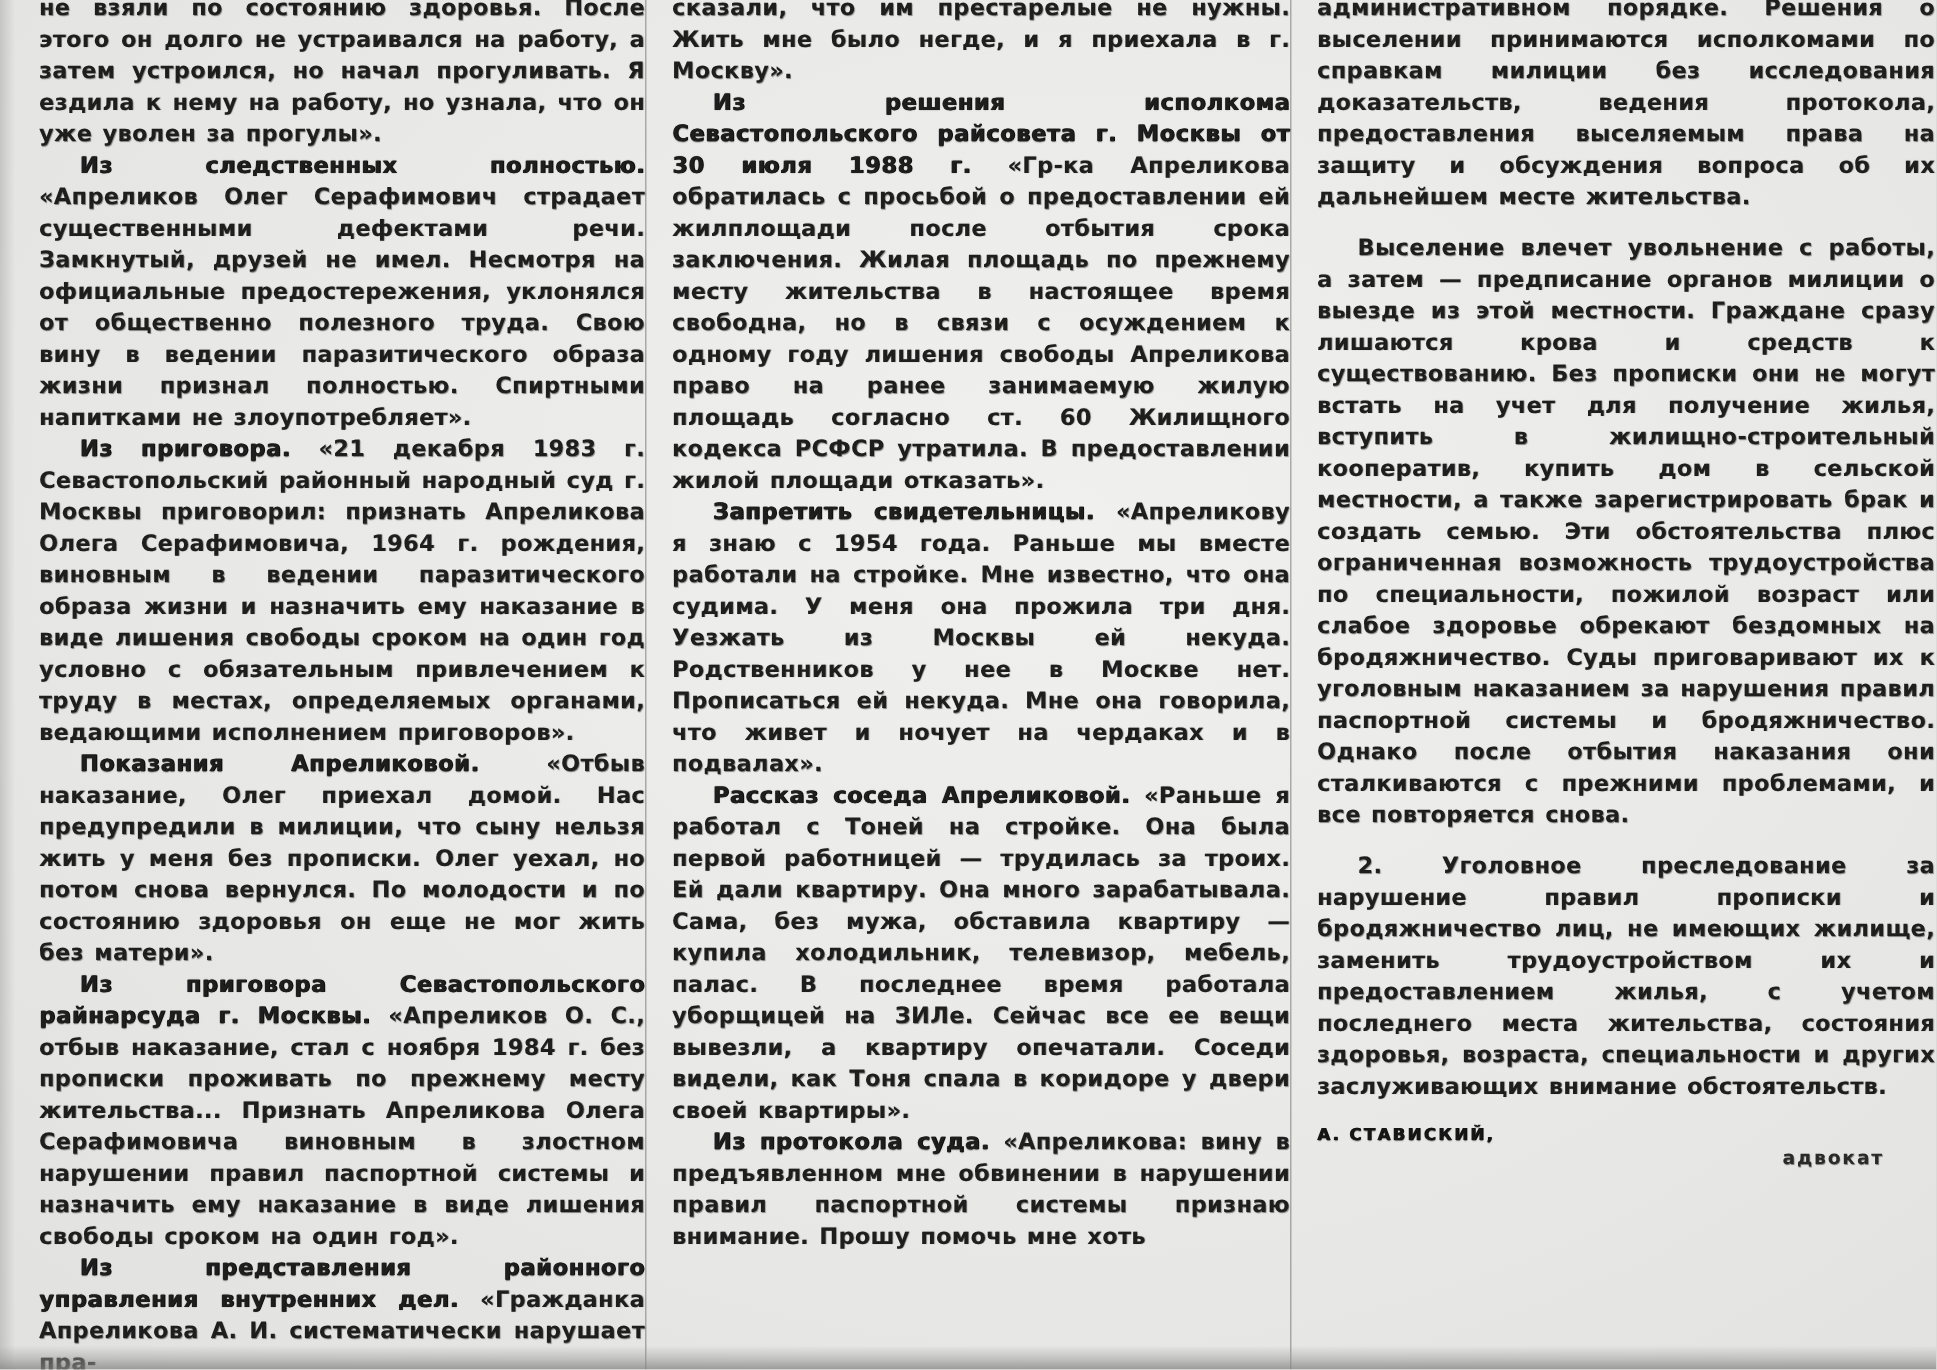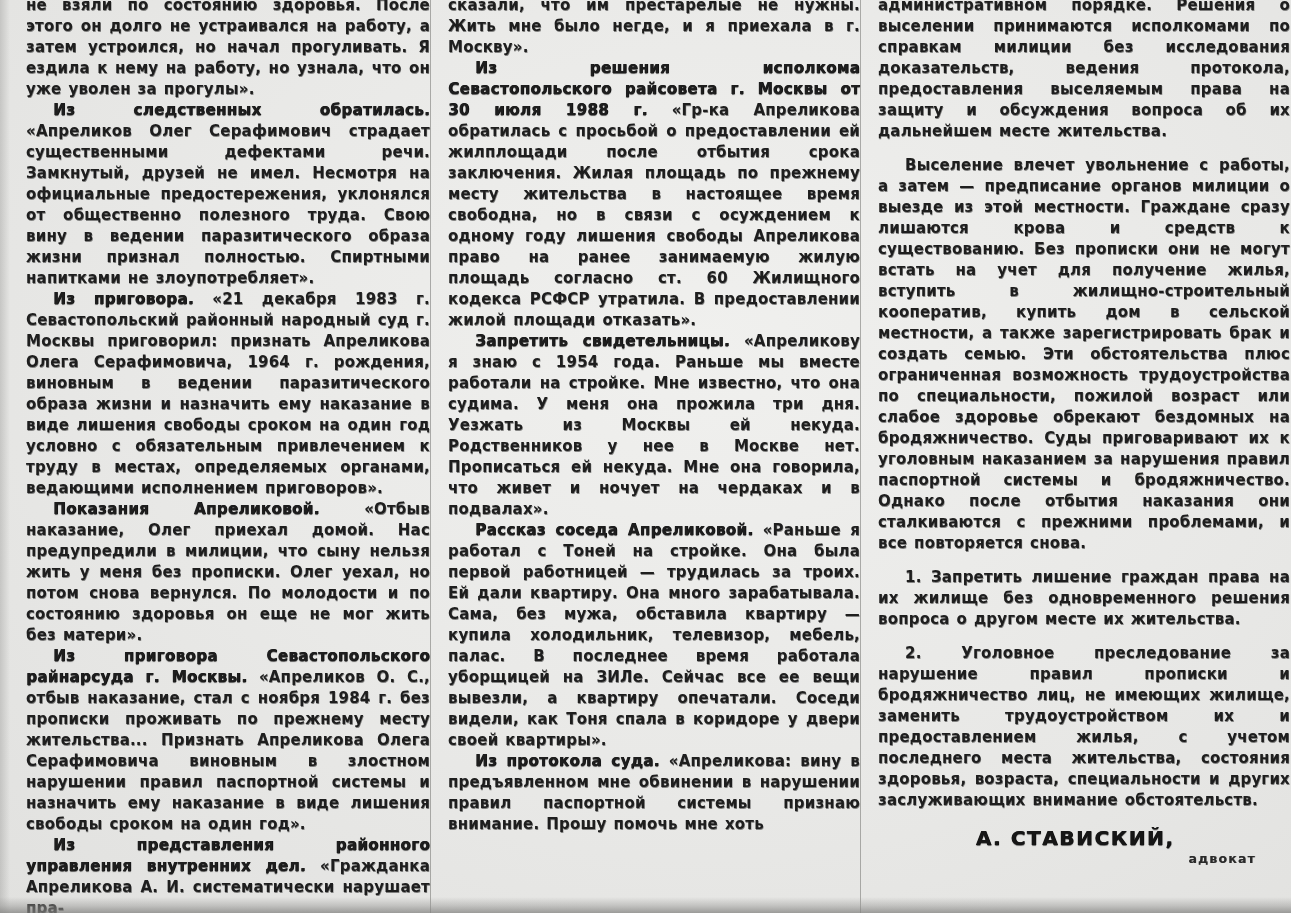--- a/index.html
+++ b/index.html
@@ -20,22 +20,22 @@
     letter-spacing:0.2px;word-spacing:1.5px;
     text-shadow:0.5px 0.5px 0.6px rgba(25,25,25,0.5);
   }
   .p-noindent{text-indent:0 !important;}
   .p-gap{margin-top:13px !important;}
   .lead{
     text-shadow:0.7px 0 0.4px #101010, 0.4px 0.5px 0.8px rgba(0,0,0,0.6);
     letter-spacing:0.4px;
   }
   .sig-name{
-    margin-top:15px;text-align:center;padding-right:18px;
-    font-size:20px;font-weight:700;letter-spacing:1.6px;color:#161616;
+    margin-top:15px;text-align:left;padding-right:18px;
+    font-size:11px;font-weight:700;letter-spacing:1.6px;color:#161616;
     text-shadow:0.7px 0 0.4px #101010, 0.5px 0.5px 0.8px rgba(0,0,0,0.55);
   }
   .sig-role{
     text-align:right;padding-right:34px;margin-top:1px;
     font-size:12.5px;font-weight:700;letter-spacing:1.2px;color:#2a2a2a;
     text-shadow:0.4px 0.4px 0.5px rgba(30,30,30,0.5);
   }
   .bottom-shade{
     position:absolute;left:0;right:0;bottom:0;height:16px;
     background:linear-gradient(to bottom, rgba(160,160,158,0) 0%, rgba(150,150,148,0.45) 55%, rgba(130,130,128,0.75) 100%);
@@ -46,36 +46,35 @@
   }
 </style>
 </head>
 <body>
 
 <div class="page">
   <div class="edge-smudge"></div>
   <div class="columns" id="columns">
       <div class="col">
         <p class="p-noindent "><span>не взяли по состоянию здоровья. После этого он долго не устраивался на работу, а затем устроился, но начал прогуливать. Я ездила к нему на работу, но узнала, что он уже уволен за прогулы».</span></p>
-        <p class=""><span class="lead">Из следственных обратилась.</span> <span>«Апреликов Олег Серафимович страдает существенными дефектами речи. Замкнутый, друзей не имел. Несмотря на официальные предостережения, уклонялся от общественно полезного труда. Свою вину в ведении паразитического образа жизни признал полностью. Спиртными напитками не злоупотребляет».</span></p>
+        <p class=""><span class="lead">Из следственных полностью.</span> <span>«Апреликов Олег Серафимович страдает существенными дефектами речи. Замкнутый, друзей не имел. Несмотря на официальные предостережения, уклонялся от общественно полезного труда. Свою вину в ведении паразитического образа жизни признал полностью. Спиртными напитками не злоупотребляет».</span></p>
         <p class=""><span class="lead">Из приговора.</span> <span>«21 декабря 1983 г. Севастопольский районный народный суд г. Москвы приговорил: признать Апреликова Олега Серафимовича, 1964 г. рождения, виновным в ведении паразитического образа жизни и назначить ему наказание в виде лишения свободы сроком на один год условно с обязательным привлечением к труду в местах, определяемых органами, ведающими исполнением приговоров».</span></p>
         <p class=""><span class="lead">Показания Апреликовой.</span> <span>«Отбыв наказание, Олег приехал домой. Нас предупредили в милиции, что сыну нельзя жить у меня без прописки. Олег уехал, но потом снова вернулся. По молодости и по состоянию здоровья он еще не мог жить без матери».</span></p>
         <p class=""><span class="lead">Из приговора Севастопольского райнарсуда г. Москвы.</span> <span>«Апреликов О. С., отбыв наказание, стал с ноября 1984 г. без прописки проживать по прежнему месту жительства... Признать Апреликова Олега Серафимовича виновным в злостном нарушении правил паспортной системы и назначить ему наказание в виде лишения свободы сроком на один год».</span></p>
         <p class=""><span class="lead">Из представления районного управления внутренних дел.</span> <span>«Гражданка Апреликова А. И. систематически нарушает пра-</span></p>
       </div>
       <div class="col">
         <p class="p-noindent "><span>сказали, что им престарелые не нужны. Жить мне было негде, и я приехала в г. Москву».</span></p>
         <p class=""><span class="lead">Из решения исполкома Севастопольского райсовета г. Москвы от 30 июля 1988 г.</span> <span>«Гр-ка Апреликова обратилась с просьбой о предоставлении ей жилплощади после отбытия срока заключения. Жилая площадь по прежнему месту жительства в настоящее время свободна, но в связи с осуждением к одному году лишения свободы Апреликова право на ранее занимаемую жилую площадь согласно ст. 60 Жилищного кодекса РСФСР утратила. В предоставлении жилой площади отказать».</span></p>
         <p class=""><span class="lead">Запретить свидетельницы.</span> <span>«Апреликову я знаю с 1954 года. Раньше мы вместе работали на стройке. Мне известно, что она судима. У меня она прожила три дня. Уезжать из Москвы ей некуда. Родственников у нее в Москве нет. Прописаться ей некуда. Мне она говорила, что живет и ночует на чердаках и в подвалах».</span></p>
         <p class=""><span class="lead">Рассказ соседа Апреликовой.</span> <span>«Раньше я работал с Тоней на стройке. Она была первой работницей — трудилась за троих. Ей дали квартиру. Она много зарабатывала. Сама, без мужа, обставила квартиру — купила холодильник, телевизор, мебель, палас. В последнее время работала уборщицей на ЗИЛе. Сейчас все ее вещи вывезли, а квартиру опечатали. Соседи видели, как Тоня спала в коридоре у двери своей квартиры».</span></p>
         <p class=""><span class="lead">Из протокола суда.</span> <span>«Апреликова: вину в предъявленном мне обвинении в нарушении правил паспортной системы признаю внимание. Прошу помочь мне хоть</span></p>
       </div>
       <div class="col">
         <p class="p-noindent "><span>административном порядке. Решения о выселении принимаются исполкомами по справкам милиции без исследования доказательств, ведения протокола, предоставления выселяемым права на защиту и обсуждения вопроса об их дальнейшем месте жительства.</span></p>
         <p class="p-gap"><span>Выселение влечет увольнение с работы, а затем — предписание органов милиции о выезде из этой местности. Граждане сразу лишаются крова и средств к существованию. Без прописки они не могут встать на учет для получение жилья, вступить в жилищно-строительный кооператив, купить дом в сельской местности, а также зарегистрировать брак и создать семью. Эти обстоятельства плюс ограниченная возможность трудоустройства по специальности, пожилой возраст или слабое здоровье обрекают бездомных на бродяжничество. Суды приговаривают их к уголовным наказанием за нарушения правил паспортной системы и бродяжничество. Однако после отбытия наказания они сталкиваются с прежними проблемами, и все повторяется снова.</span></p>
-        <p class="p-gap"><span>1. Запретить лишение граждан права на их жилище без одновременного решения вопроса о другом месте их жительства.</span></p>
         <p class="p-gap"><span>2. Уголовное преследование за нарушение правил прописки и бродяжничество лиц, не имеющих жилище, заменить трудоустройством их и предоставлением жилья, с учетом последнего места жительства, состояния здоровья, возраста, специальности и других заслуживающих внимание обстоятельств.</span></p>
         <div class="sig-name">А. СТАВИСКИЙ,</div>
         <div class="sig-role">адвокат</div>
       </div>
     </div>
   <div class="bottom-shade"></div>
 </div>
 
 </body></html>

